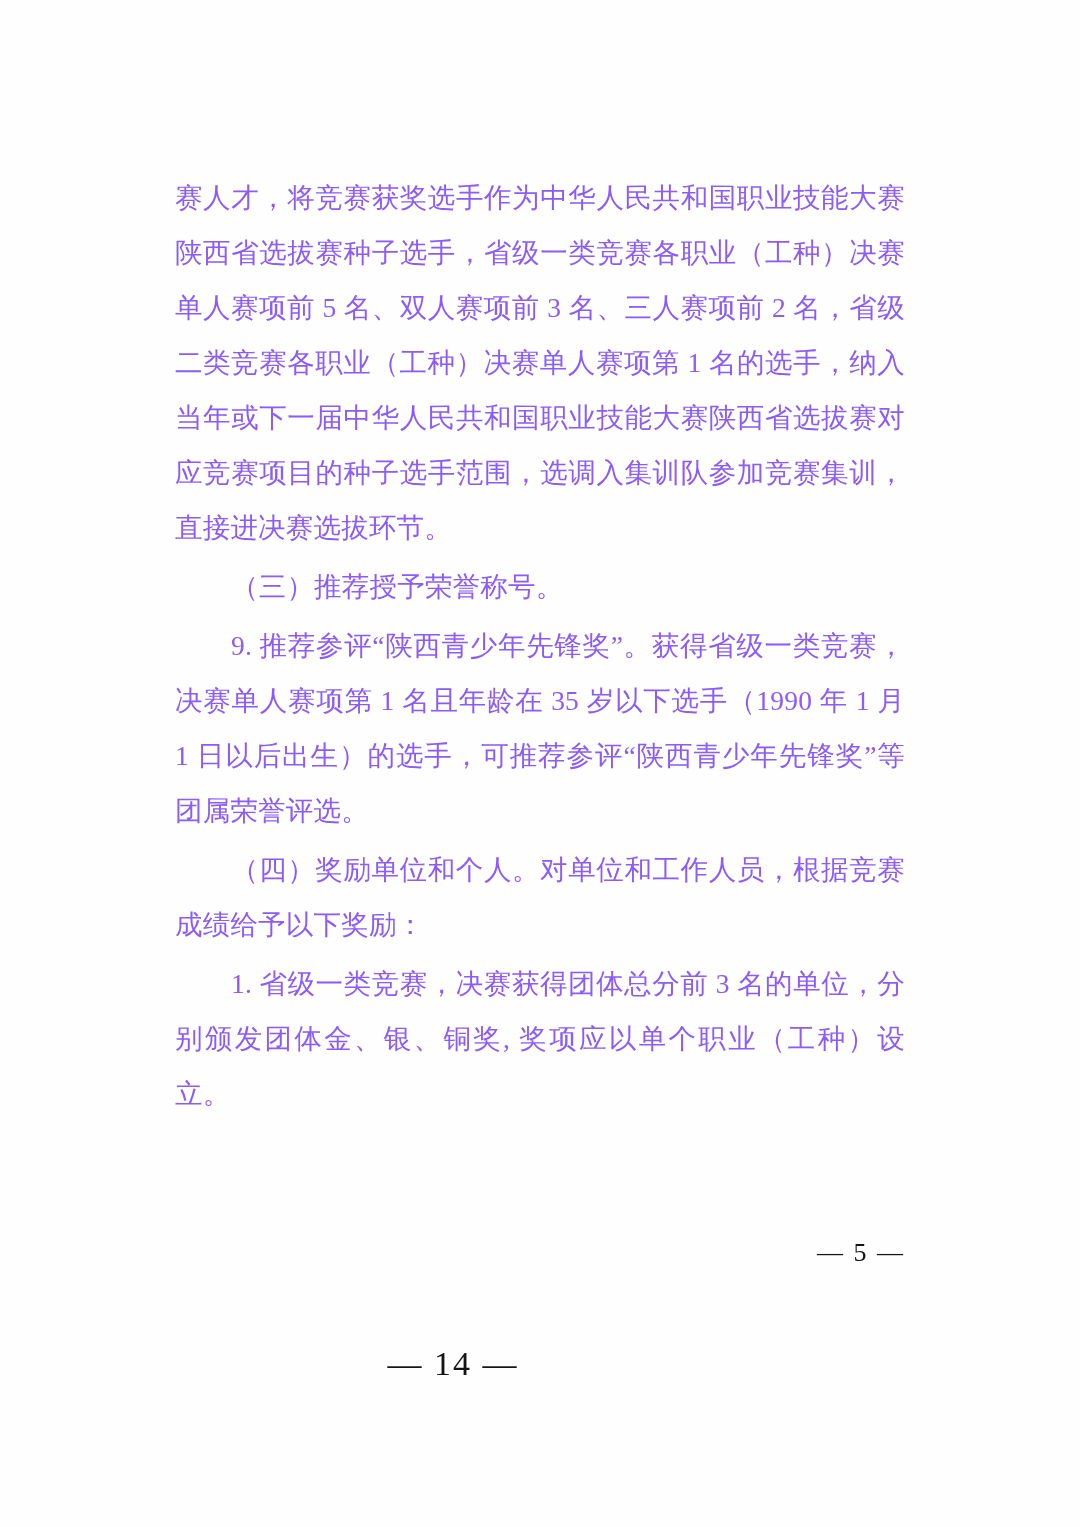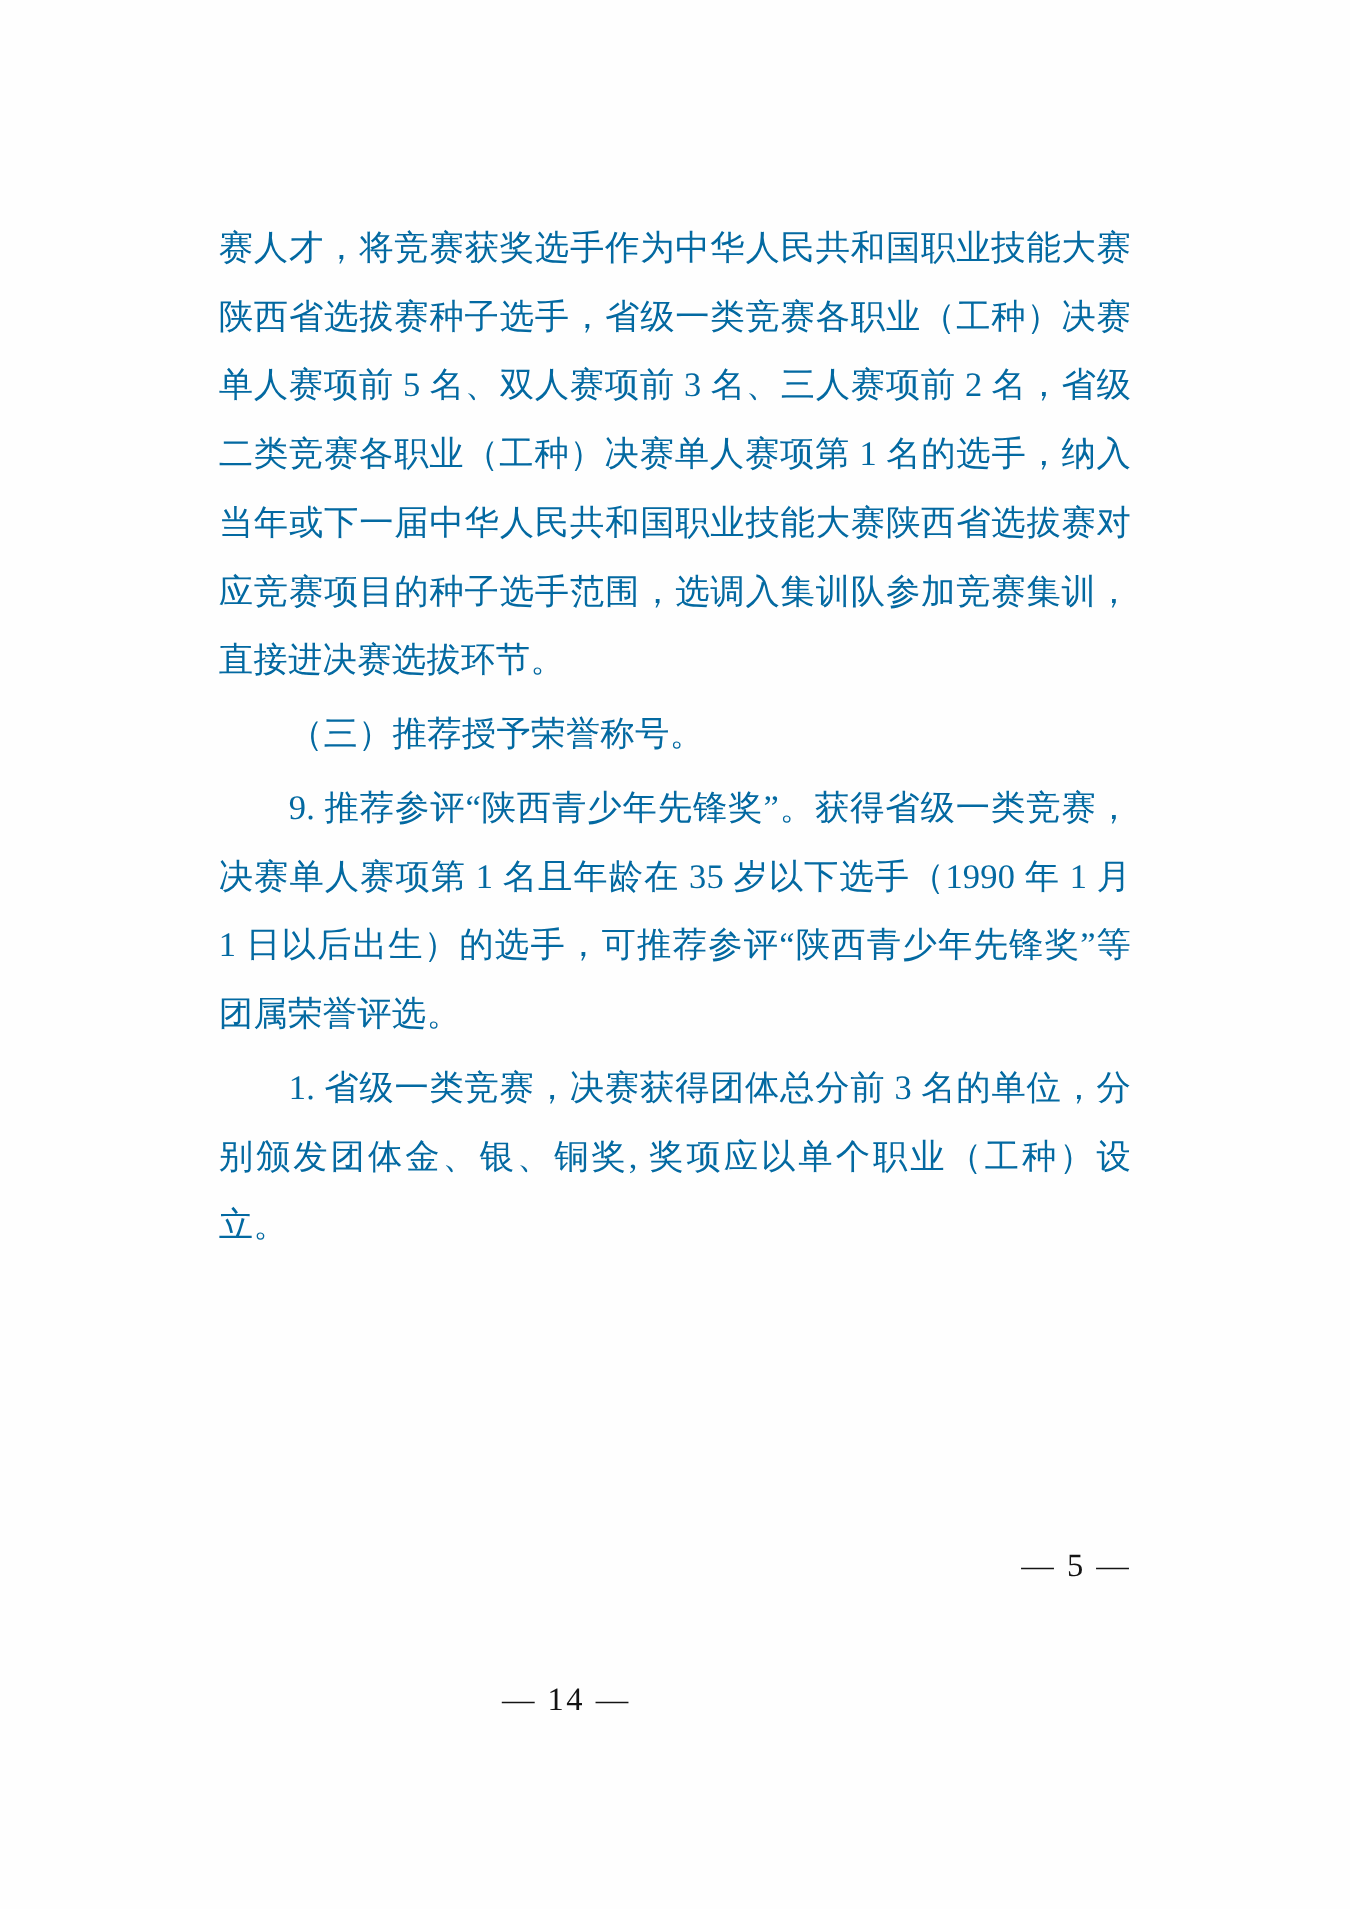--- a/index.html
+++ b/index.html
@@ -28,21 +28,21 @@
     top: 170px;
     width: 730px;
   }
   p.para {
     margin: 0 0 4px 0;
     font-size: 27.5px;
     line-height: 55px;
     text-align: justify;
     text-justify: inter-ideograph;
     letter-spacing: 0.2px;
-    color: #0369a1;
+    color: #8b5cf6;
   }
   p.indent {
     text-indent: 56px;
   }
   .bold-lead {
     font-weight: normal;
   }
   .page-number-inner {
     position: absolute;
     left: 175px;
@@ -52,21 +52,21 @@
     font-size: 26px;
     color: #141414;
     letter-spacing: 2px;
   }
   .page-number-outer {
     position: absolute;
     left: 0;
     top: 1345px;
     width: 906px;
     text-align: center;
-    font-size: 26px;
+    font-size: 34px;
     color: #141414;
     letter-spacing: 2px;
   }
 </style>
 </head>
 <body>
 
 <div class="page">
 
   <div class="doc-body">
@@ -78,20 +78,23 @@
     <p class="para indent">
       <span class="bold-lead">（三）推荐授予荣誉称号。</span><span></span>
     </p>
 
 
 
     <p class="para indent">
       <span class="bold-lead">9. 推荐参评“陕西青少年先锋奖”。</span><span>获得省级一类竞赛，决赛单人赛项第 1 名且年龄在 35 岁以下选手（1990 年 1 月 1 日以后出生）的选手，可推荐参评“陕西青少年先锋奖”等团属荣誉评选。</span>
     </p>
 
+    <p class="para indent">
+      <span class="bold-lead">（四）奖励单位和个人。</span><span>对单位和工作人员，根据竞赛成绩给予以下奖励：</span>
+    </p>
 
     <p class="para indent">
       <span>1. 省级一类竞赛，决赛获得团体总分前 3 名的单位，分别颁发团体金、银、铜奖, 奖项应以单个职业（工种）设立。</span>
     </p>
 
   </div>
 
   <div class="page-number-inner">— 5 —</div>
 
   <div class="page-number-outer">— 14 —</div>

